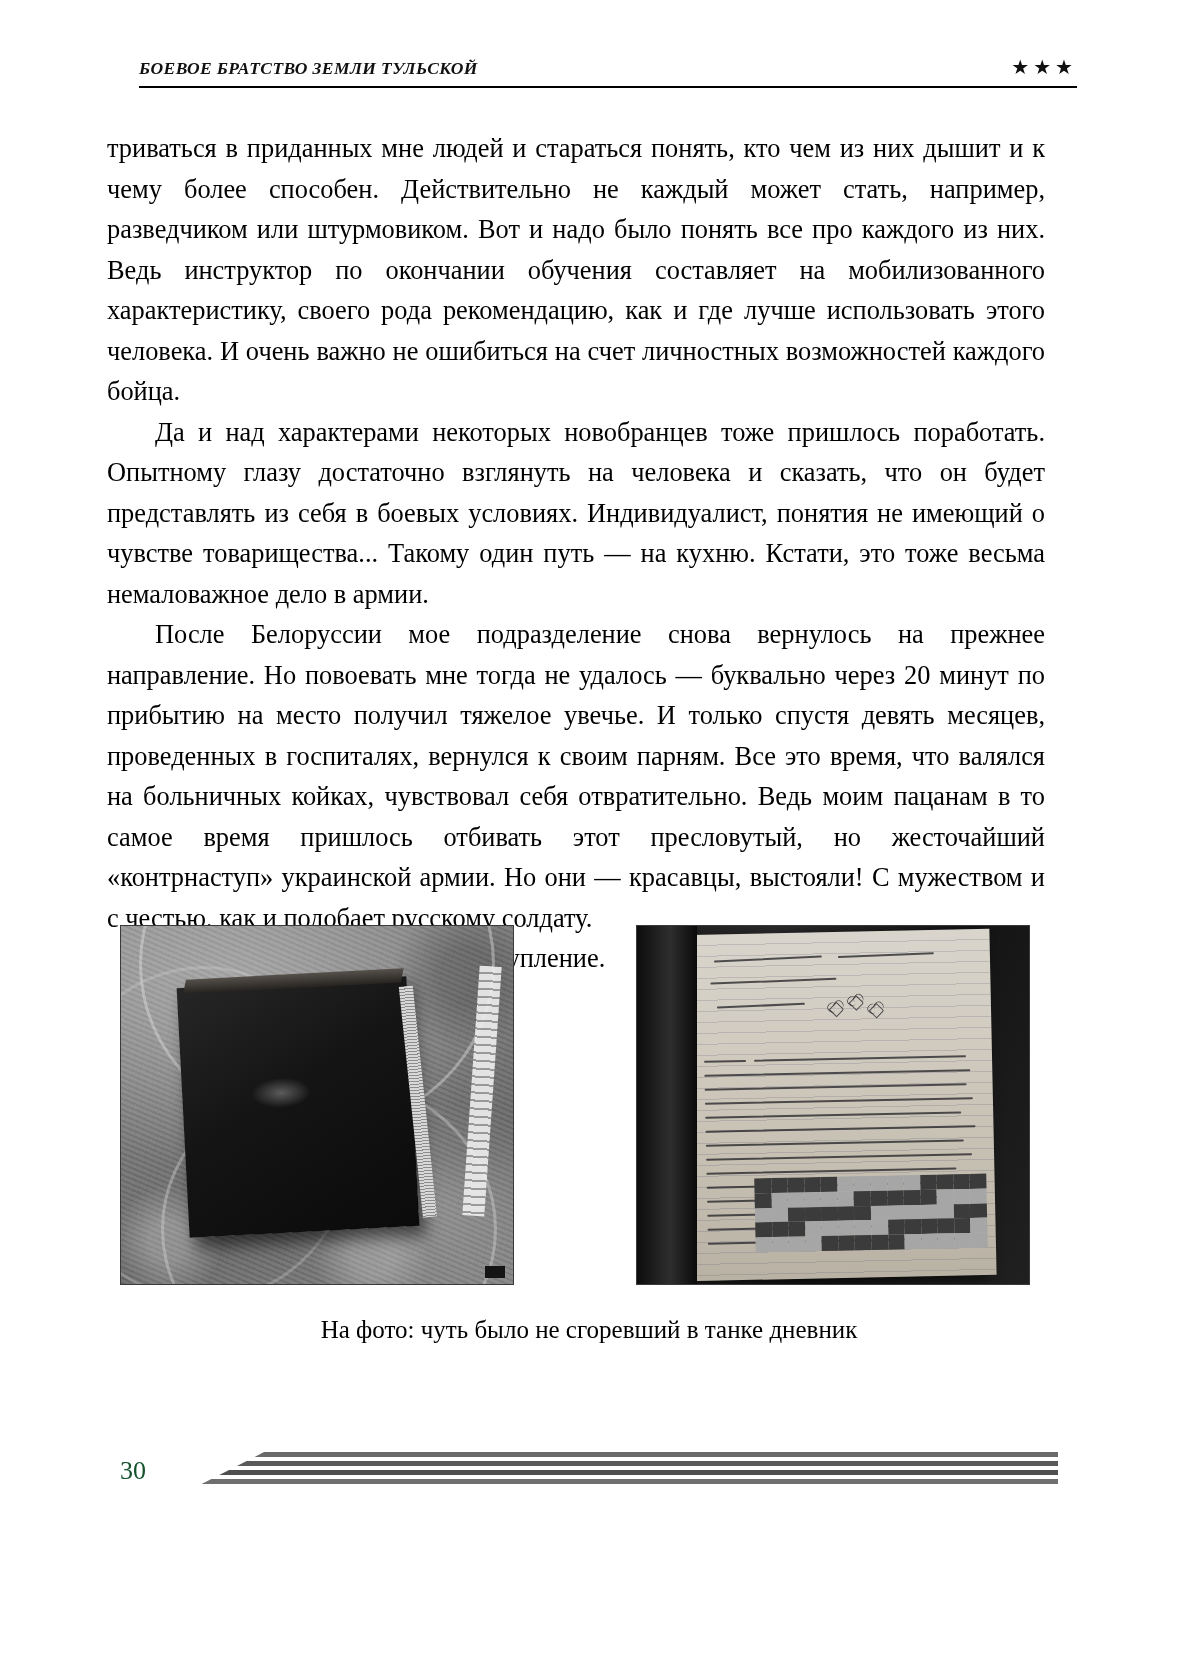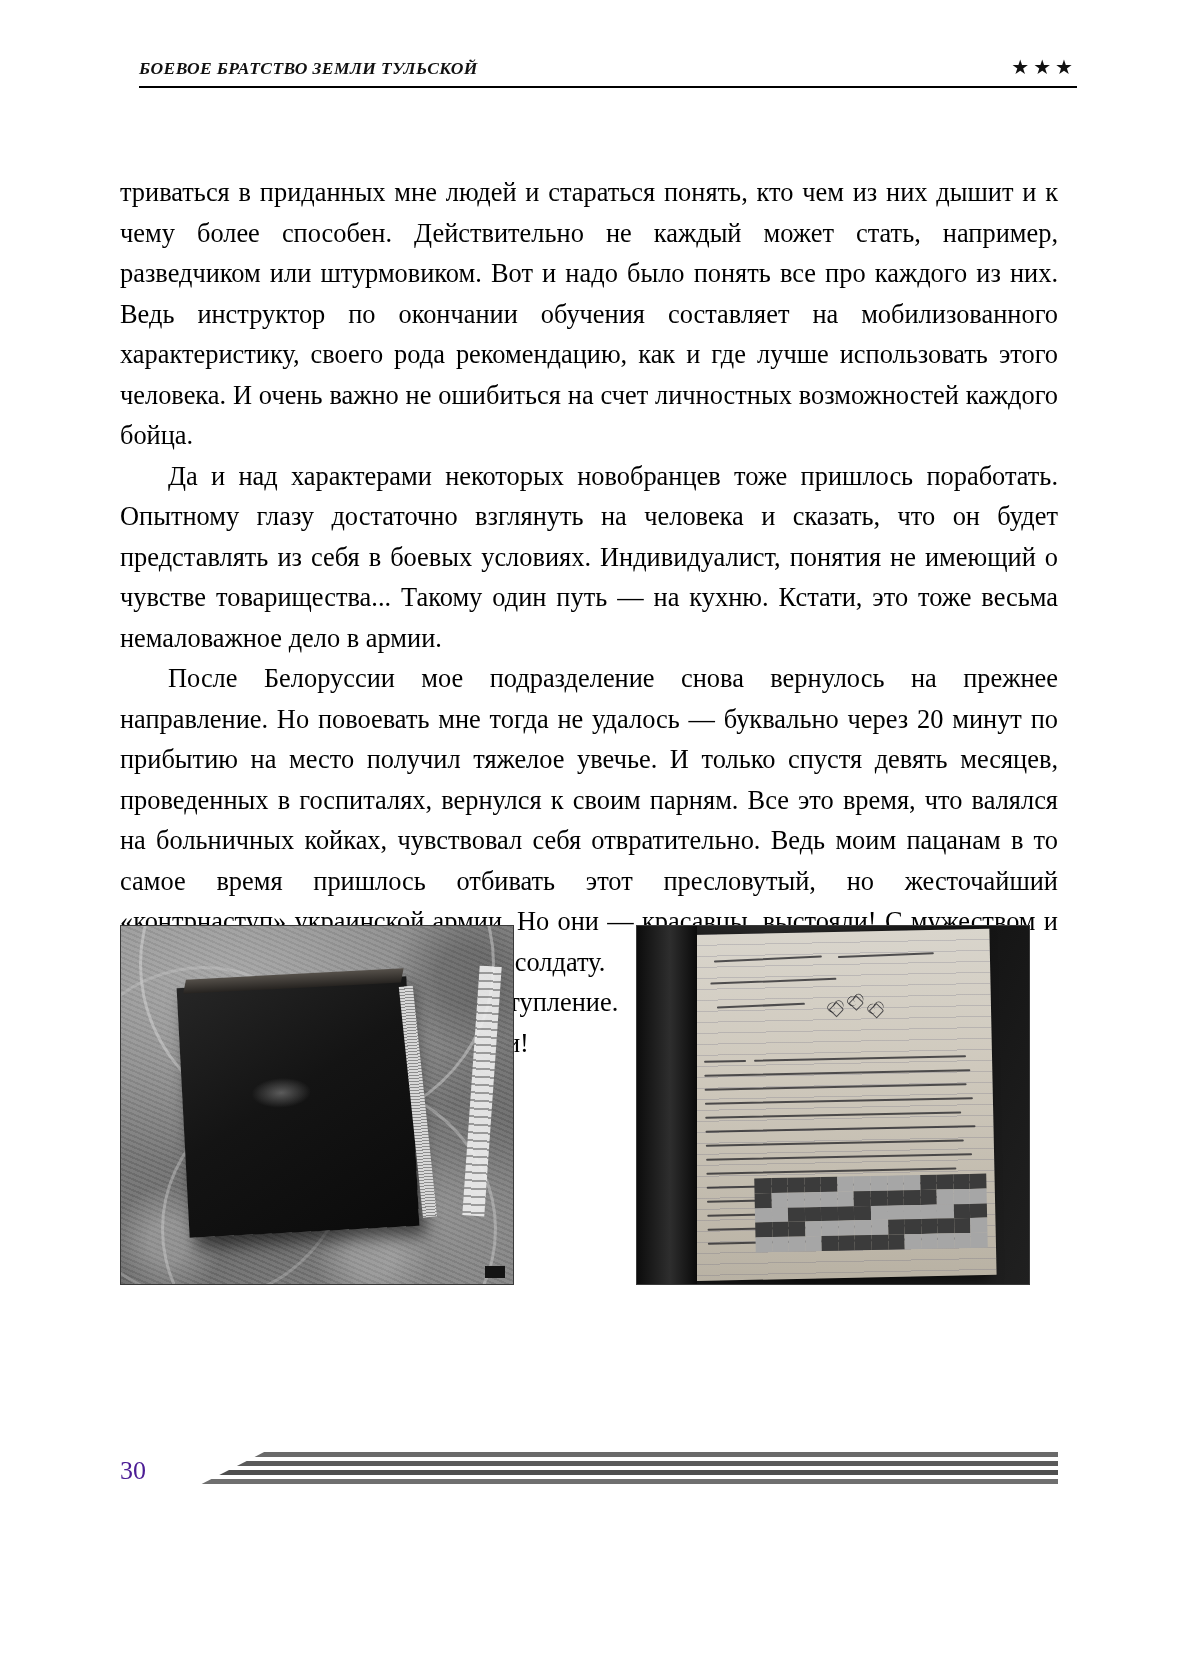--- a/index.html
+++ b/index.html
@@ -59,24 +59,23 @@
     left: 0;
     top: 32px;
     width: 938px;
     height: 2px;
     background: #000;
   }
 
   
   .content {
     position: absolute;
-    left: 120px;
+    left: 107px;
     top: 128px;
     width: 938px;
-    margin-top: 44px;
   }
   .content p {
     margin: 0;
     font-size: 26.4px;
     line-height: 40.5px;
     text-align: justify;
     text-justify: inter-word;
     hyphens: manual;
     color: #000;
   }
@@ -271,21 +270,21 @@
     left: 120px;
     top: 1450px;
     width: 938px;
     height: 46px;
   }
   .folio {
     position: absolute;
     left: 0;
     top: 6px;
     font-size: 26px;
-    color: #4c1d95;
+    color: #14532d;
   }
   .rules {
     position: absolute;
     left: 62px;
     top: 0;
     width: 876px;
     height: 44px;
   }
   .rules .bar {
     position: absolute;
@@ -439,20 +438,21 @@
           <i style="background: rgb(59, 59, 59);"></i>
           <i style="background: rgb(166, 166, 166);"></i>
           <i style="background: rgb(166, 166, 166);"></i>
           <i style="background: rgb(166, 166, 166);"></i>
           <i style="background: rgb(166, 166, 166);"></i>
           <i style="background: rgb(166, 166, 166);"></i>
         </div>
     </div>
   </div>
 
+  <div class="caption">На фото: чуть было не сгоревший в танке дневник</div>
 
   <div class="footer">
     <div class="folio">30</div>
     <div class="rules">
       <div class="bar b1"></div>
       <div class="bar b2"></div>
       <div class="bar b3"></div>
       <div class="bar b4"></div>
       <div class="wedge"></div>
     </div>

